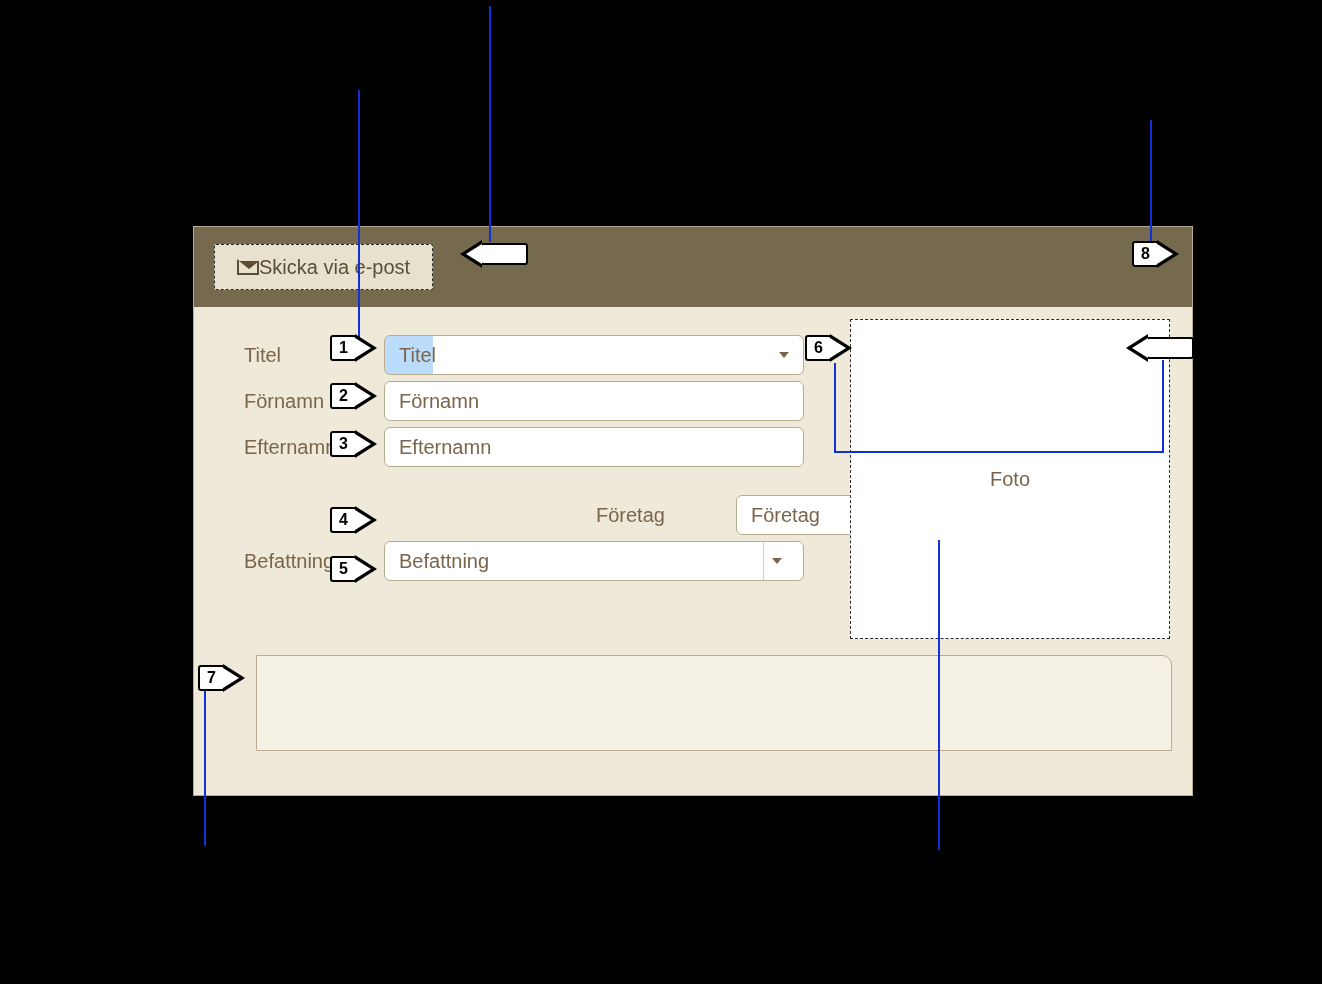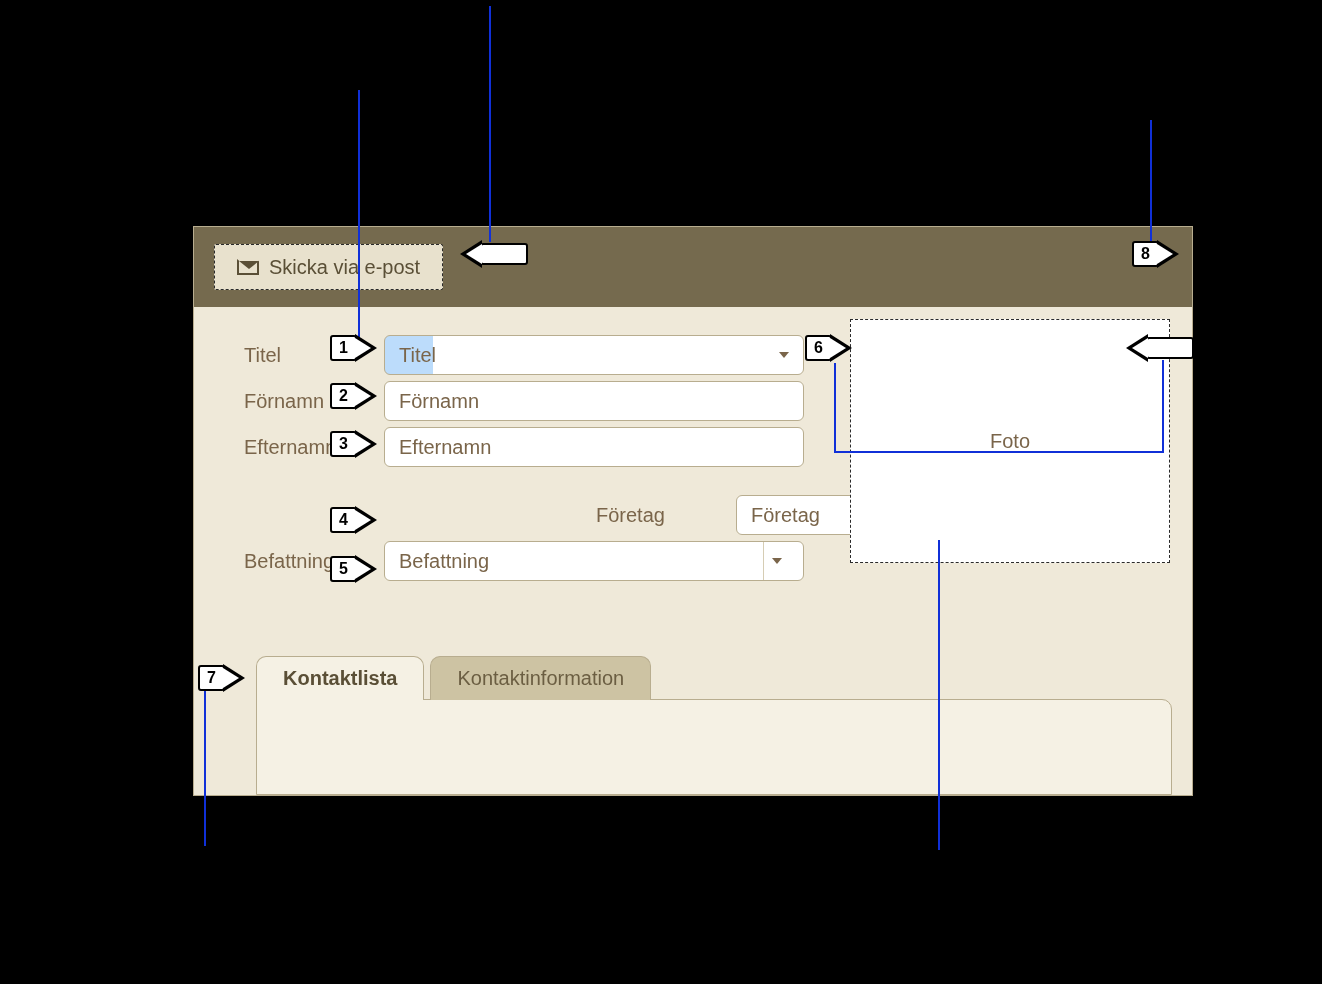--- a/index.html
+++ b/index.html
@@ -37,21 +37,21 @@
   }
   .btn {
     background: #e8e1cd;
     border: 1px dashed #2a2a2a;
     color: #5a4f36;
     font-size: 20px;
     height: 46px;
     display: flex;
     align-items: center;
     justify-content: center;
-    gap: 10px;
+    gap: 0;
     padding: 0 22px;
     cursor: pointer;
     border-radius: 2px;
   }
   .btn-send { min-width: 210px; }
   .icon-mail {
     width: 22px; height: 16px; border: 2px solid #5a4f36; position: relative;
   }
   .icon-mail::before {
     content: ""; position: absolute; left: -2px; top: -2px;
@@ -109,21 +109,21 @@
     width: 0; height: 0;
     border-left: 5px solid transparent;
     border-right: 5px solid transparent;
     border-top: 6px solid #7a654a;
   }
   .photo-box {
     position: absolute;
     right: 22px;
     top: 12px;
     width: 320px;
-    height: 244px;
+    height: 320px;
     border: 1px dashed #2a2a2a;
     background: #fff;
     display: flex;
     align-items: center;
     justify-content: center;
     color: #7a654a;
     font-size: 20px;
     cursor: pointer;
   }
   .tabs {
@@ -284,28 +284,20 @@
         </div>
       </div>
 
       <div class="photo-box">
         <span>Foto</span>
       </div>
 
     </div>
 
     <div class="tabs">
-      <div class="tab-row">
-        <div class="tab active">
-          <span>Kontaktlista</span>
-        </div>
-        <div class="tab inactive">
-          <span>Kontaktinformation</span>
-        </div>
-      </div>
       <div class="tab-body"></div>
     </div>
 
   </div>
 
   <div class="callout right" style="left:330px; top:334px;">
     <div class="box">1</div>
     <div class="arrow-right"></div>
   </div>
   <div class="callout right" style="left:330px; top:382px;">

